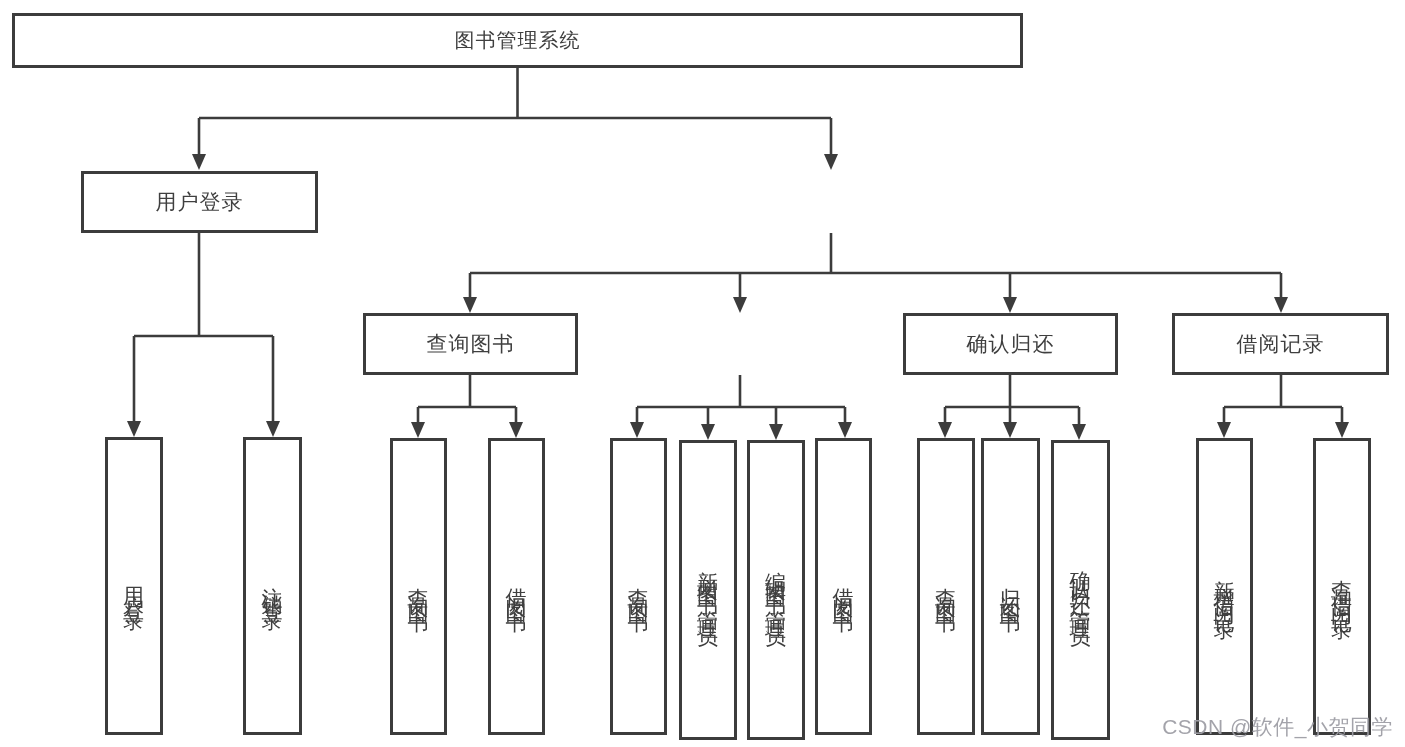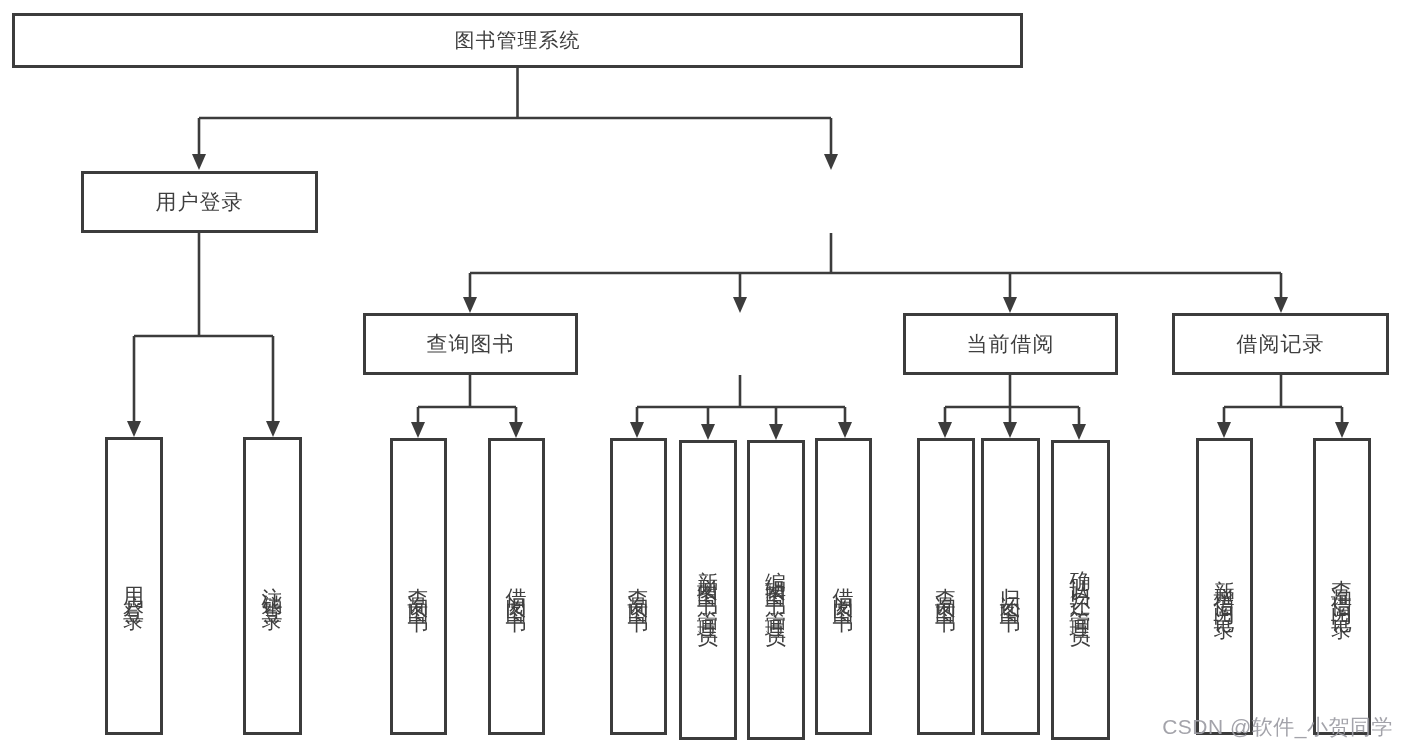--- a/index.html
+++ b/index.html
@@ -130,21 +130,21 @@
   </div>
 
   <div class="hbox" style="left:81px;top:171px;width:237px;height:62px">
     <span class="hlabel">用户登录</span>
   </div>
 
   <div class="hbox" style="left:363px;top:313px;width:215px;height:62px">
     <span class="hlabel">查询图书</span>
   </div>
   <div class="hbox" style="left:903px;top:313px;width:215px;height:62px">
-    <span class="hlabel">当前借阅</span>
+    <span class="hlabel">确认归还</span>
   </div>
   <div class="hbox" style="left:1172px;top:313px;width:217px;height:62px">
     <span class="hlabel">借阅记录</span>
   </div>
 
   <div class="vbox" style="left:105px;top:437px;width:58px;height:298px">
     <span class="vlabel">用户登录</span>
   </div>
   <div class="vbox" style="left:243px;top:437px;width:59px;height:298px">
     <span class="vlabel">注销登录</span>

